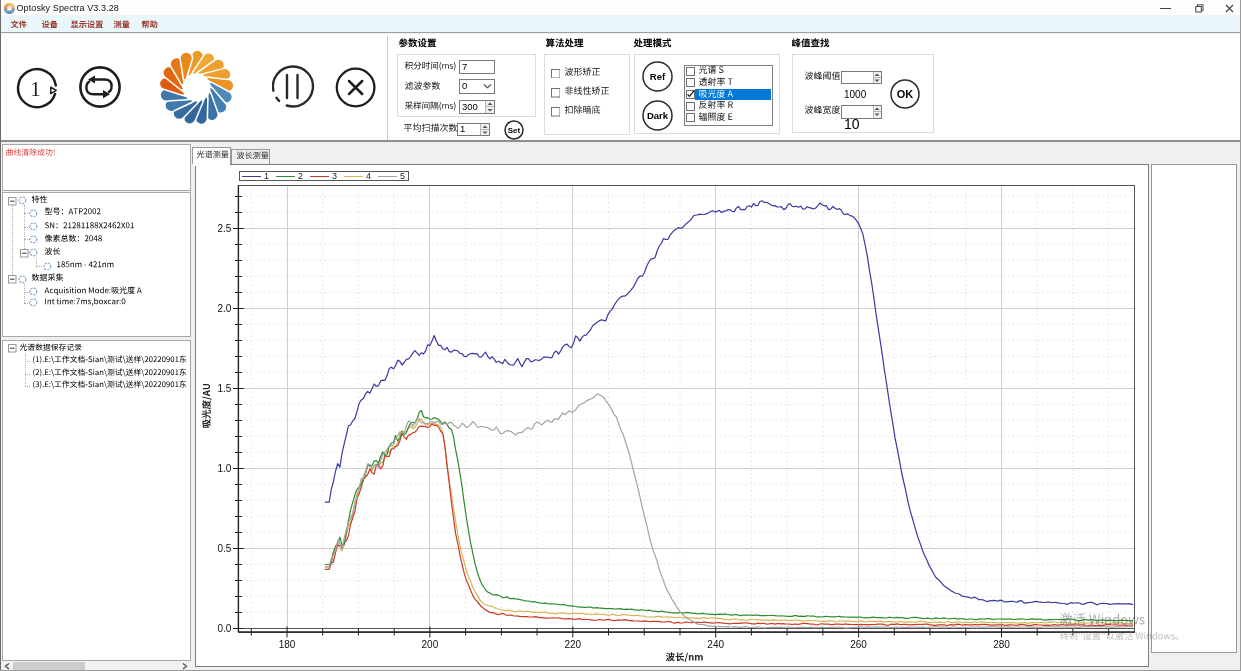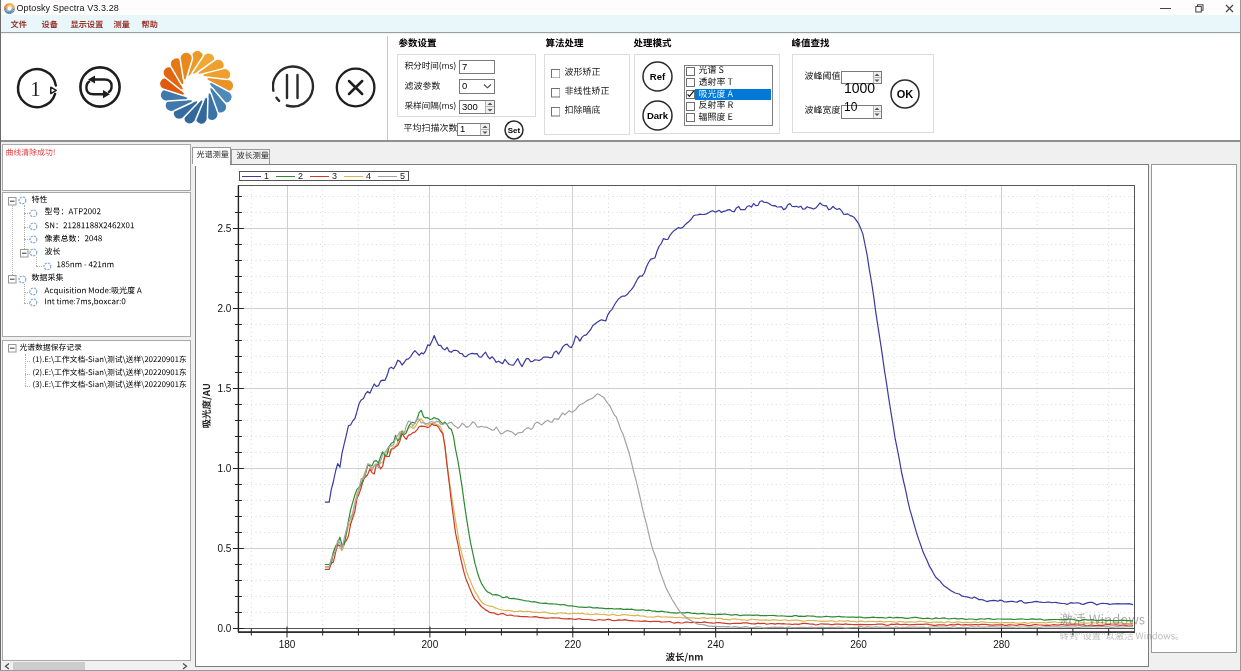--- a/index.html
+++ b/index.html
@@ -273,32 +273,32 @@
     <path d="M5.3 1.6H7.9V2.6H5.3ZM4.7 1.1V3.2H8.5V1.1ZM4.2 -0.1V0.5H9.1V-0.1ZM6.3 4.3V5.3H5V4.3ZM6.9 4.3H8.3V5.3H6.9ZM5 5.8H6.3V6.8H5ZM8.3 5.8V6.8H6.9V5.8ZM4.4 3.7V7.7H5V7.4H8.3V7.7H8.9V3.7ZM1.2 4C1.3 4 1.5 3.9 1.8 3.9H2.6V5.2L0.8 5.5L1 6.2L2.6 5.9V7.7H3.2V5.7L4.1 5.6L4 5L3.2 5.1V3.9H4V3.3H3.2V1.9H2.6V3.3H1.8C2 2.7 2.3 1.9 2.5 1.1H4V0.5H2.6C2.7 0.2 2.8 -0.1 2.8 -0.4L2.2 -0.5C2.1 -0.2 2.1 0.2 2 0.5H0.9V1.1H1.9C1.7 1.9 1.5 2.5 1.4 2.7C1.2 3.1 1.1 3.4 1 3.5C1.1 3.6 1.2 3.9 1.2 4ZM14.3 3.4H16.9V4.7H14.3ZM13.6 2.8V5.3H17.6V2.8ZM12.6 5.9C12.7 6.5 12.7 7.2 12.7 7.7L13.4 7.6C13.4 7.2 13.3 6.4 13.2 5.8ZM14.5 5.9C14.7 6.5 14.9 7.2 15 7.7L15.7 7.5C15.6 7.1 15.4 6.3 15.1 5.8ZM16.3 5.8C16.8 6.4 17.2 7.2 17.5 7.8L18.1 7.5C17.9 7 17.4 6.2 16.9 5.6ZM11.1 5.6C10.8 6.3 10.3 7 9.9 7.5L10.5 7.8C10.9 7.3 11.4 6.5 11.7 5.8ZM11 0.5H12.3V2H11ZM11 4.4V2.6H12.3V4.4ZM10.3 -0.2V5.5H11V5H13V-0.2ZM13.4 -0.2V0.4H14.9C14.7 1.3 14.3 1.8 13.1 2.2C13.2 2.3 13.4 2.5 13.4 2.7C14.8 2.3 15.3 1.5 15.5 0.4H17.1C17.1 1.3 17 1.6 16.9 1.8C16.8 1.8 16.7 1.8 16.6 1.8C16.5 1.8 16.1 1.8 15.7 1.8C15.8 1.9 15.9 2.2 15.9 2.3C16.3 2.4 16.7 2.4 16.9 2.4C17.1 2.3 17.3 2.3 17.4 2.1C17.6 1.9 17.7 1.4 17.8 0.1C17.8 0 17.8 -0.2 17.8 -0.2ZM22 1.2V2H20.5V2.6H22V4.1H25.5V2.6H26.9V2H25.5V1.2H24.8V2H22.6V1.2ZM24.8 2.6V3.5H22.6V2.6ZM25.3 5.2C24.9 5.7 24.4 6 23.7 6.3C23.1 6 22.6 5.6 22.2 5.2ZM20.7 4.6V5.2H21.8L21.5 5.3C21.9 5.8 22.4 6.2 23 6.6C22.1 6.9 21.2 7 20.2 7.1C20.3 7.3 20.5 7.5 20.5 7.7C21.6 7.6 22.7 7.3 23.7 7C24.6 7.4 25.6 7.6 26.8 7.7C26.8 7.6 27 7.3 27.2 7.2C26.2 7.1 25.2 6.9 24.4 6.6C25.2 6.2 25.9 5.6 26.3 4.8L25.9 4.6L25.8 4.6ZM22.8 -0.4C22.9 -0.2 23 0.1 23.1 0.4H19.6V2.8C19.6 4.1 19.6 6.1 18.8 7.4C19 7.5 19.3 7.6 19.4 7.7C20.2 6.3 20.3 4.2 20.3 2.8V1H27V0.4H23.9C23.8 0.1 23.6 -0.3 23.4 -0.6ZM30.4 7H34.3V6.3H31.3V3.9H33.8V3.2H31.3V1.1H34.2V0.4H30.4Z" fill="#1a1a1a"></path>
   </svg>
 <svg style="position:absolute;left:791.0px;top:38.5px;overflow:visible" width="40" height="12">
     <path d="M6.4 1H7.7C7.5 1.3 7.3 1.5 7 1.8C6.8 1.5 6.5 1.3 6.3 1ZM2.2 -0.6V6.2L1.8 6.2V0.9H1V7.2L3.5 7V7.3H4.3V3.4C4.4 3.6 4.6 3.9 4.7 4C5.5 3.8 6.4 3.5 7.1 3C7.6 3.4 8.3 3.7 9.1 3.9C9.3 3.6 9.6 3.2 9.8 3C9.1 2.8 8.5 2.6 7.9 2.3C8.5 1.8 8.9 1.1 9.2 0.3L8.5 0.1L8.3 0.1H6.9C7 -0.1 7.1 -0.2 7.1 -0.4L6.1 -0.7C5.8 0.2 5.1 1 4.3 1.5V0.9H3.5V6.1L3.1 6.1V-0.6ZM5.7 1.8C5.8 2 6 2.2 6.2 2.4C5.7 2.7 5 3 4.3 3.1V1.6C4.5 1.8 4.8 2.2 5 2.4C5.2 2.2 5.5 2 5.7 1.8ZM6.4 3.5V4H4.9V4.8H6.4V5.2H5V6H6.4V6.5H4.5V7.3H6.4V8.3H7.6V7.3H9.5V6.5H7.6V6H9.1V5.2H7.6V4.8H9.2V4H7.6V3.5ZM15.6 -0.6C15.5 -0.4 15.5 -0.1 15.5 0.2H13.2V1.2H15.3L15.2 1.8H13.6V7.1H12.8V8.1H19.2V7.1H18.5V1.8H16.3L16.4 1.2H19V0.2H16.6L16.8 -0.6ZM14.6 7.1V6.6H17.4V7.1ZM14.6 4H17.4V4.5H14.6ZM14.6 3.2V2.7H17.4V3.2ZM14.6 5.3H17.4V5.8H14.6ZM12.2 -0.6C11.8 0.7 11 2.1 10.2 2.9C10.4 3.2 10.7 3.8 10.8 4.1C11 3.9 11.1 3.7 11.3 3.5V8.3H12.4V1.8C12.7 1.1 13 0.4 13.3 -0.3ZM22.6 5.3H25.8V5.8H22.6ZM22.6 4.1H25.8V4.6H22.6ZM20.1 7V8H28.4V7ZM23.7 -0.7V0.4H20V1.4H22.5C21.8 2.1 20.8 2.7 19.7 3.1C20 3.3 20.3 3.7 20.5 4C20.8 3.9 21.1 3.7 21.4 3.5V6.6H27V3.4C27.3 3.6 27.7 3.8 28 3.9C28.2 3.6 28.5 3.2 28.8 3C27.7 2.7 26.6 2.1 25.9 1.4H28.5V0.4H24.8V-0.7ZM21.7 3.4C22.4 2.9 23.1 2.3 23.7 1.7V3.1H24.8V1.7C25.4 2.3 26.1 2.9 26.8 3.4ZM35.4 0C35.8 0.4 36.4 1.1 36.6 1.4L37.5 0.8C37.3 0.4 36.7 -0.2 36.3 -0.6ZM30.6 -0.7V1.1H29.4V2.2H30.6V3.9C30.1 4 29.6 4.1 29.2 4.2L29.5 5.3L30.6 5V7C30.6 7.1 30.5 7.2 30.4 7.2C30.2 7.2 29.8 7.2 29.5 7.2C29.6 7.4 29.8 7.9 29.8 8.2C30.5 8.2 30.9 8.2 31.2 8C31.6 7.8 31.7 7.5 31.7 7V4.7L32.8 4.4L32.7 3.4L31.7 3.6V2.2H32.7V1.1H31.7V-0.7ZM36.8 2.8C36.5 3.4 36.1 4.1 35.6 4.7C35.4 4.1 35.3 3.5 35.2 2.7L38.1 2.4L38 1.4L35.1 1.6C35.1 0.9 35.1 0.2 35 -0.6H33.9C33.9 0.2 33.9 1 34 1.8L32.8 1.9L32.9 3L34.1 2.8C34.2 3.9 34.4 4.9 34.6 5.7C33.9 6.3 33.2 6.8 32.4 7.1C32.7 7.3 33.1 7.7 33.3 8C33.9 7.7 34.5 7.3 35.1 6.8C35.5 7.6 36.1 8.1 37 8.2C37.5 8.2 38 7.8 38.3 6C38.1 5.9 37.5 5.6 37.3 5.4C37.3 6.4 37.1 6.8 36.9 6.8C36.5 6.8 36.2 6.4 36 5.9C36.7 5.1 37.3 4.3 37.7 3.4Z" fill="#000"></path>
   </svg>
 <div class="abs" style="left:791.5px;top:54px;width:142.5px;height:79px;border:1px solid #dcdcdc;background:#fff"></div>
 <svg style="position:absolute;left:803.5px;top:72.2px;overflow:visible" width="38" height="12">
     <path d="M1.3 0C1.9 0.3 2.5 0.8 2.9 1.1L3.3 0.5C2.9 0.2 2.2 -0.2 1.7 -0.4ZM0.8 2.5C1.4 2.7 2.1 3.1 2.4 3.4L2.8 2.9C2.5 2.6 1.8 2.2 1.2 2ZM1.1 7.2 1.7 7.6C2.1 6.8 2.7 5.7 3.1 4.7L2.5 4.3C2.1 5.3 1.5 6.5 1.1 7.2ZM5.9 1.4V3H4.3V1.4ZM3.7 0.8V3C3.7 4.3 3.6 6.1 2.6 7.4C2.8 7.5 3 7.6 3.2 7.7C4.1 6.6 4.3 4.9 4.3 3.6H4.6C4.9 4.5 5.4 5.3 6 6C5.4 6.5 4.6 6.9 3.8 7.2C4 7.3 4.2 7.6 4.3 7.8C5.1 7.5 5.8 7 6.5 6.5C7.1 7 7.9 7.5 8.8 7.7C8.9 7.6 9 7.3 9.2 7.2C8.3 6.9 7.6 6.5 6.9 6C7.6 5.3 8.2 4.3 8.5 3.2L8.1 3L7.9 3H6.5V1.4H8.2C8.1 1.8 7.9 2.2 7.8 2.5L8.3 2.7C8.6 2.2 8.9 1.5 9.1 0.9L8.6 0.7L8.5 0.8H6.5V-0.5H5.9V0.8ZM5.2 3.6H7.6C7.4 4.4 7 5 6.5 5.6C5.9 5 5.5 4.3 5.2 3.6ZM14.9 0.8H16.6C16.4 1.2 16 1.6 15.7 1.9C15.3 1.6 15 1.2 14.8 0.9ZM14.9 -0.5C14.5 0.4 13.8 1.2 13 1.7C13.1 1.8 13.4 2.1 13.5 2.2C13.8 2 14.1 1.7 14.4 1.4C14.6 1.7 14.9 2 15.2 2.3C14.5 2.8 13.7 3.1 12.9 3.3C13.1 3.4 13.2 3.7 13.3 3.8C14.1 3.6 14.9 3.2 15.7 2.7C16.2 3.1 16.9 3.5 17.8 3.7C17.9 3.5 18 3.3 18.2 3.1C17.4 3 16.7 2.7 16.2 2.3C16.7 1.8 17.2 1.1 17.5 0.4L17.1 0.2L17 0.2H15.2C15.3 0 15.4 -0.2 15.5 -0.4ZM15.3 3.3V3.9H13.6V4.4H15.3V5H13.7V5.5H15.3V6.1H13.3V6.7H15.3V7.7H15.9V6.7H18V6.1H15.9V5.5H17.6V5H15.9V4.4H17.6V3.9H15.9V3.3ZM11.2 -0.4V5.9L10.7 6V1H10.1V6.6L12.4 6.4V6.7H12.9V1H12.4V5.8L11.8 5.9V-0.4ZM19.7 -0.2C20.1 0.3 20.7 1 20.9 1.4L21.5 1C21.2 0.6 20.7 -0.1 20.2 -0.5ZM19.3 1.2V7.7H20V1.2ZM24 1.2C24.3 1.4 24.6 1.7 24.8 1.9L25.2 1.6C25 1.4 24.7 1.1 24.4 0.9ZM20.4 5.8 20.5 6.4C21.2 6.3 22.1 6.1 23 5.9L23 5.4C22 5.6 21 5.7 20.4 5.8ZM21.2 3.5H22.3V4.5H21.2ZM20.7 3.1V5H22.8V3.1ZM21.7 -0.2V0.4H26V6.8C26 7 26 7.1 25.8 7.1C25.7 7.1 25.1 7.1 24.5 7.1C24.6 7.2 24.7 7.5 24.8 7.7C25.5 7.7 26 7.7 26.3 7.6C26.6 7.5 26.7 7.3 26.7 6.8V-0.2ZM23.2 0.8 23.3 2H20.5V2.5H23.3C23.4 3.6 23.5 4.6 23.7 5.3C23.4 5.8 23 6.3 22.5 6.6C22.6 6.7 22.8 6.9 22.9 7C23.3 6.7 23.6 6.3 23.9 5.9C24.2 6.5 24.5 6.8 25 6.8C25.3 6.9 25.6 6.5 25.7 5.4C25.6 5.3 25.4 5.2 25.3 5.1C25.2 5.8 25.1 6.2 25 6.2C24.7 6.2 24.5 5.9 24.3 5.4C24.7 4.7 25.1 3.9 25.3 3.1L24.8 3C24.6 3.6 24.4 4.2 24.1 4.7C24 4.1 23.9 3.4 23.8 2.5H25.5V2H23.8C23.8 1.6 23.8 1.2 23.8 0.8ZM32.9 -0.5C32.9 -0.3 32.8 0.1 32.8 0.4H30.5V1H32.7C32.6 1.3 32.6 1.6 32.5 1.8H30.9V6.9H30.1V7.5H36.1V6.9H35.3V1.8H33.1C33.2 1.6 33.3 1.3 33.3 1H35.9V0.4H33.4L33.6 -0.5ZM31.6 6.9V6.1H34.7V6.9ZM31.6 3.6H34.7V4.4H31.6ZM31.6 3.1V2.3H34.7V3.1ZM31.6 4.9H34.7V5.7H31.6ZM29.9 -0.5C29.4 0.8 28.6 2.2 27.8 3.1C27.9 3.2 28.1 3.6 28.2 3.7C28.4 3.4 28.7 3.1 28.9 2.7V7.7H29.6V1.7C29.9 1.1 30.2 0.4 30.5 -0.3Z" fill="#1a1a1a"></path>
   </svg>
 <div class="abs" style="left:841px;top:70.5px;width:41px;height:13.5px;border:1px solid #7a7a7a;background:#fff"></div>
-<div class="abs" style="left:844px;top:80px;font-size:14px;color:#000">1000</div>
+<div class="abs" style="left:844px;top:89px;font-size:10px;color:#000">1000</div>
 <div class="abs" style="left:872.5px;top:71.5px;width:8.5px;height:11.5px;border-left:1px solid #b5b5b5;background:#f0f0f0"></div>
 <div class="abs" style="left:872.5px;top:76.75px;width:8.5px;height:1px;background:#b5b5b5"></div>
 <svg class="abs" style="left:874.0px;top:72.5px" width="6" height="9.5">
     <path d="M 3 0.5 L 5.5 3 L 0.5 3 Z" fill="#555"></path>
     <path d="M 3 9.0 L 5.5 6.5 L 0.5 6.5 Z" fill="#555"></path>
   </svg>
 <svg style="position:absolute;left:804.0px;top:106.2px;overflow:visible" width="38" height="12">
     <path d="M1.3 0C1.9 0.3 2.5 0.8 2.9 1.1L3.3 0.5C2.9 0.2 2.2 -0.2 1.7 -0.4ZM0.8 2.5C1.4 2.7 2.1 3.1 2.4 3.4L2.8 2.9C2.5 2.6 1.8 2.2 1.2 2ZM1.1 7.2 1.7 7.6C2.1 6.8 2.7 5.7 3.1 4.7L2.5 4.3C2.1 5.3 1.5 6.5 1.1 7.2ZM5.9 1.4V3H4.3V1.4ZM3.7 0.8V3C3.7 4.3 3.6 6.1 2.6 7.4C2.8 7.5 3 7.6 3.2 7.7C4.1 6.6 4.3 4.9 4.3 3.6H4.6C4.9 4.5 5.4 5.3 6 6C5.4 6.5 4.6 6.9 3.8 7.2C4 7.3 4.2 7.6 4.3 7.8C5.1 7.5 5.8 7 6.5 6.5C7.1 7 7.9 7.5 8.8 7.7C8.9 7.6 9 7.3 9.2 7.2C8.3 6.9 7.6 6.5 6.9 6C7.6 5.3 8.2 4.3 8.5 3.2L8.1 3L7.9 3H6.5V1.4H8.2C8.1 1.8 7.9 2.2 7.8 2.5L8.3 2.7C8.6 2.2 8.9 1.5 9.1 0.9L8.6 0.7L8.5 0.8H6.5V-0.5H5.9V0.8ZM5.2 3.6H7.6C7.4 4.4 7 5 6.5 5.6C5.9 5 5.5 4.3 5.2 3.6ZM14.9 0.8H16.6C16.4 1.2 16 1.6 15.7 1.9C15.3 1.6 15 1.2 14.8 0.9ZM14.9 -0.5C14.5 0.4 13.8 1.2 13 1.7C13.1 1.8 13.4 2.1 13.5 2.2C13.8 2 14.1 1.7 14.4 1.4C14.6 1.7 14.9 2 15.2 2.3C14.5 2.8 13.7 3.1 12.9 3.3C13.1 3.4 13.2 3.7 13.3 3.8C14.1 3.6 14.9 3.2 15.7 2.7C16.2 3.1 16.9 3.5 17.8 3.7C17.9 3.5 18 3.3 18.2 3.1C17.4 3 16.7 2.7 16.2 2.3C16.7 1.8 17.2 1.1 17.5 0.4L17.1 0.2L17 0.2H15.2C15.3 0 15.4 -0.2 15.5 -0.4ZM15.3 3.3V3.9H13.6V4.4H15.3V5H13.7V5.5H15.3V6.1H13.3V6.7H15.3V7.7H15.9V6.7H18V6.1H15.9V5.5H17.6V5H15.9V4.4H17.6V3.9H15.9V3.3ZM11.2 -0.4V5.9L10.7 6V1H10.1V6.6L12.4 6.4V6.7H12.9V1H12.4V5.8L11.8 5.9V-0.4ZM23.2 5.3V6.8C23.2 7.4 23.4 7.6 24.4 7.6C24.6 7.6 25.8 7.6 26 7.6C26.9 7.6 27.1 7.3 27.1 5.9C27 5.9 26.7 5.8 26.5 5.7C26.5 6.9 26.4 7 26 7C25.7 7 24.6 7 24.4 7C24 7 23.9 7 23.9 6.8V5.3ZM22.5 4.2V4.9C22.5 5.6 22.2 6.6 18.9 7.3C19 7.5 19.2 7.7 19.3 7.9C22.8 7.1 23.2 5.9 23.2 4.9V4.2ZM20.3 3.3V6.1H21V3.9H25V6.1H25.7V3.3ZM22.4 -0.4C22.5 -0.2 22.6 0 22.7 0.3H19.2V1.9H19.8V0.8H26.2V1.9H26.8V0.3H23.5C23.4 0 23.3 -0.4 23.1 -0.6ZM23.9 1.2V1.8H22.1V1.2H21.4V1.8H20.1V2.3H21.4V3H22.1V2.3H23.9V3H24.5V2.3H26V1.8H24.5V1.2ZM31 1.2V2H29.5V2.6H31V4.1H34.5V2.6H35.9V2H34.5V1.2H33.8V2H31.6V1.2ZM33.8 2.6V3.5H31.6V2.6ZM34.3 5.2C33.9 5.7 33.4 6 32.7 6.3C32.1 6 31.6 5.6 31.2 5.2ZM29.7 4.6V5.2H30.8L30.5 5.3C30.9 5.8 31.4 6.2 32 6.6C31.1 6.9 30.2 7 29.2 7.1C29.3 7.3 29.5 7.5 29.5 7.7C30.6 7.6 31.7 7.3 32.7 7C33.6 7.4 34.6 7.6 35.8 7.7C35.8 7.6 36 7.3 36.2 7.2C35.2 7.1 34.2 6.9 33.4 6.6C34.2 6.2 34.9 5.6 35.3 4.8L34.9 4.6L34.8 4.6ZM31.8 -0.4C31.9 -0.2 32 0.1 32.1 0.4H28.6V2.8C28.6 4.1 28.6 6.1 27.8 7.4C28 7.5 28.3 7.6 28.4 7.7C29.2 6.3 29.3 4.2 29.3 2.8V1H36V0.4H32.9C32.8 0.1 32.6 -0.3 32.4 -0.6Z" fill="#1a1a1a"></path>
   </svg>
 <div class="abs" style="left:841px;top:105px;width:41px;height:13.5px;border:1px solid #7a7a7a;background:#fff"></div>
-<div class="abs" style="left:844px;top:100px;font-size:12px;color:#000">10</div>
+<div class="abs" style="left:844px;top:116px;font-size:14px;color:#000">10</div>
 <div class="abs" style="left:872.5px;top:106px;width:8.5px;height:11.5px;border-left:1px solid #b5b5b5;background:#f0f0f0"></div>
 <div class="abs" style="left:872.5px;top:111.25px;width:8.5px;height:1px;background:#b5b5b5"></div>
 <svg class="abs" style="left:874.0px;top:107px" width="6" height="9.5">
     <path d="M 3 0.5 L 5.5 3 L 0.5 3 Z" fill="#555"></path>
     <path d="M 3 9.0 L 5.5 6.5 L 0.5 6.5 Z" fill="#555"></path>
   </svg>
 <svg class="abs" style="left:888.5px;top:78px" width="32" height="32">
     <circle cx="16" cy="16" r="14" fill="#fff" stroke="#2a2a2a" stroke-width="1.5"></circle>
     <text x="16" y="19.740000000000002" font-size="11" font-weight="bold" fill="#000" text-anchor="middle" font-family="Liberation Sans,sans-serif">OK</text>
   </svg>

